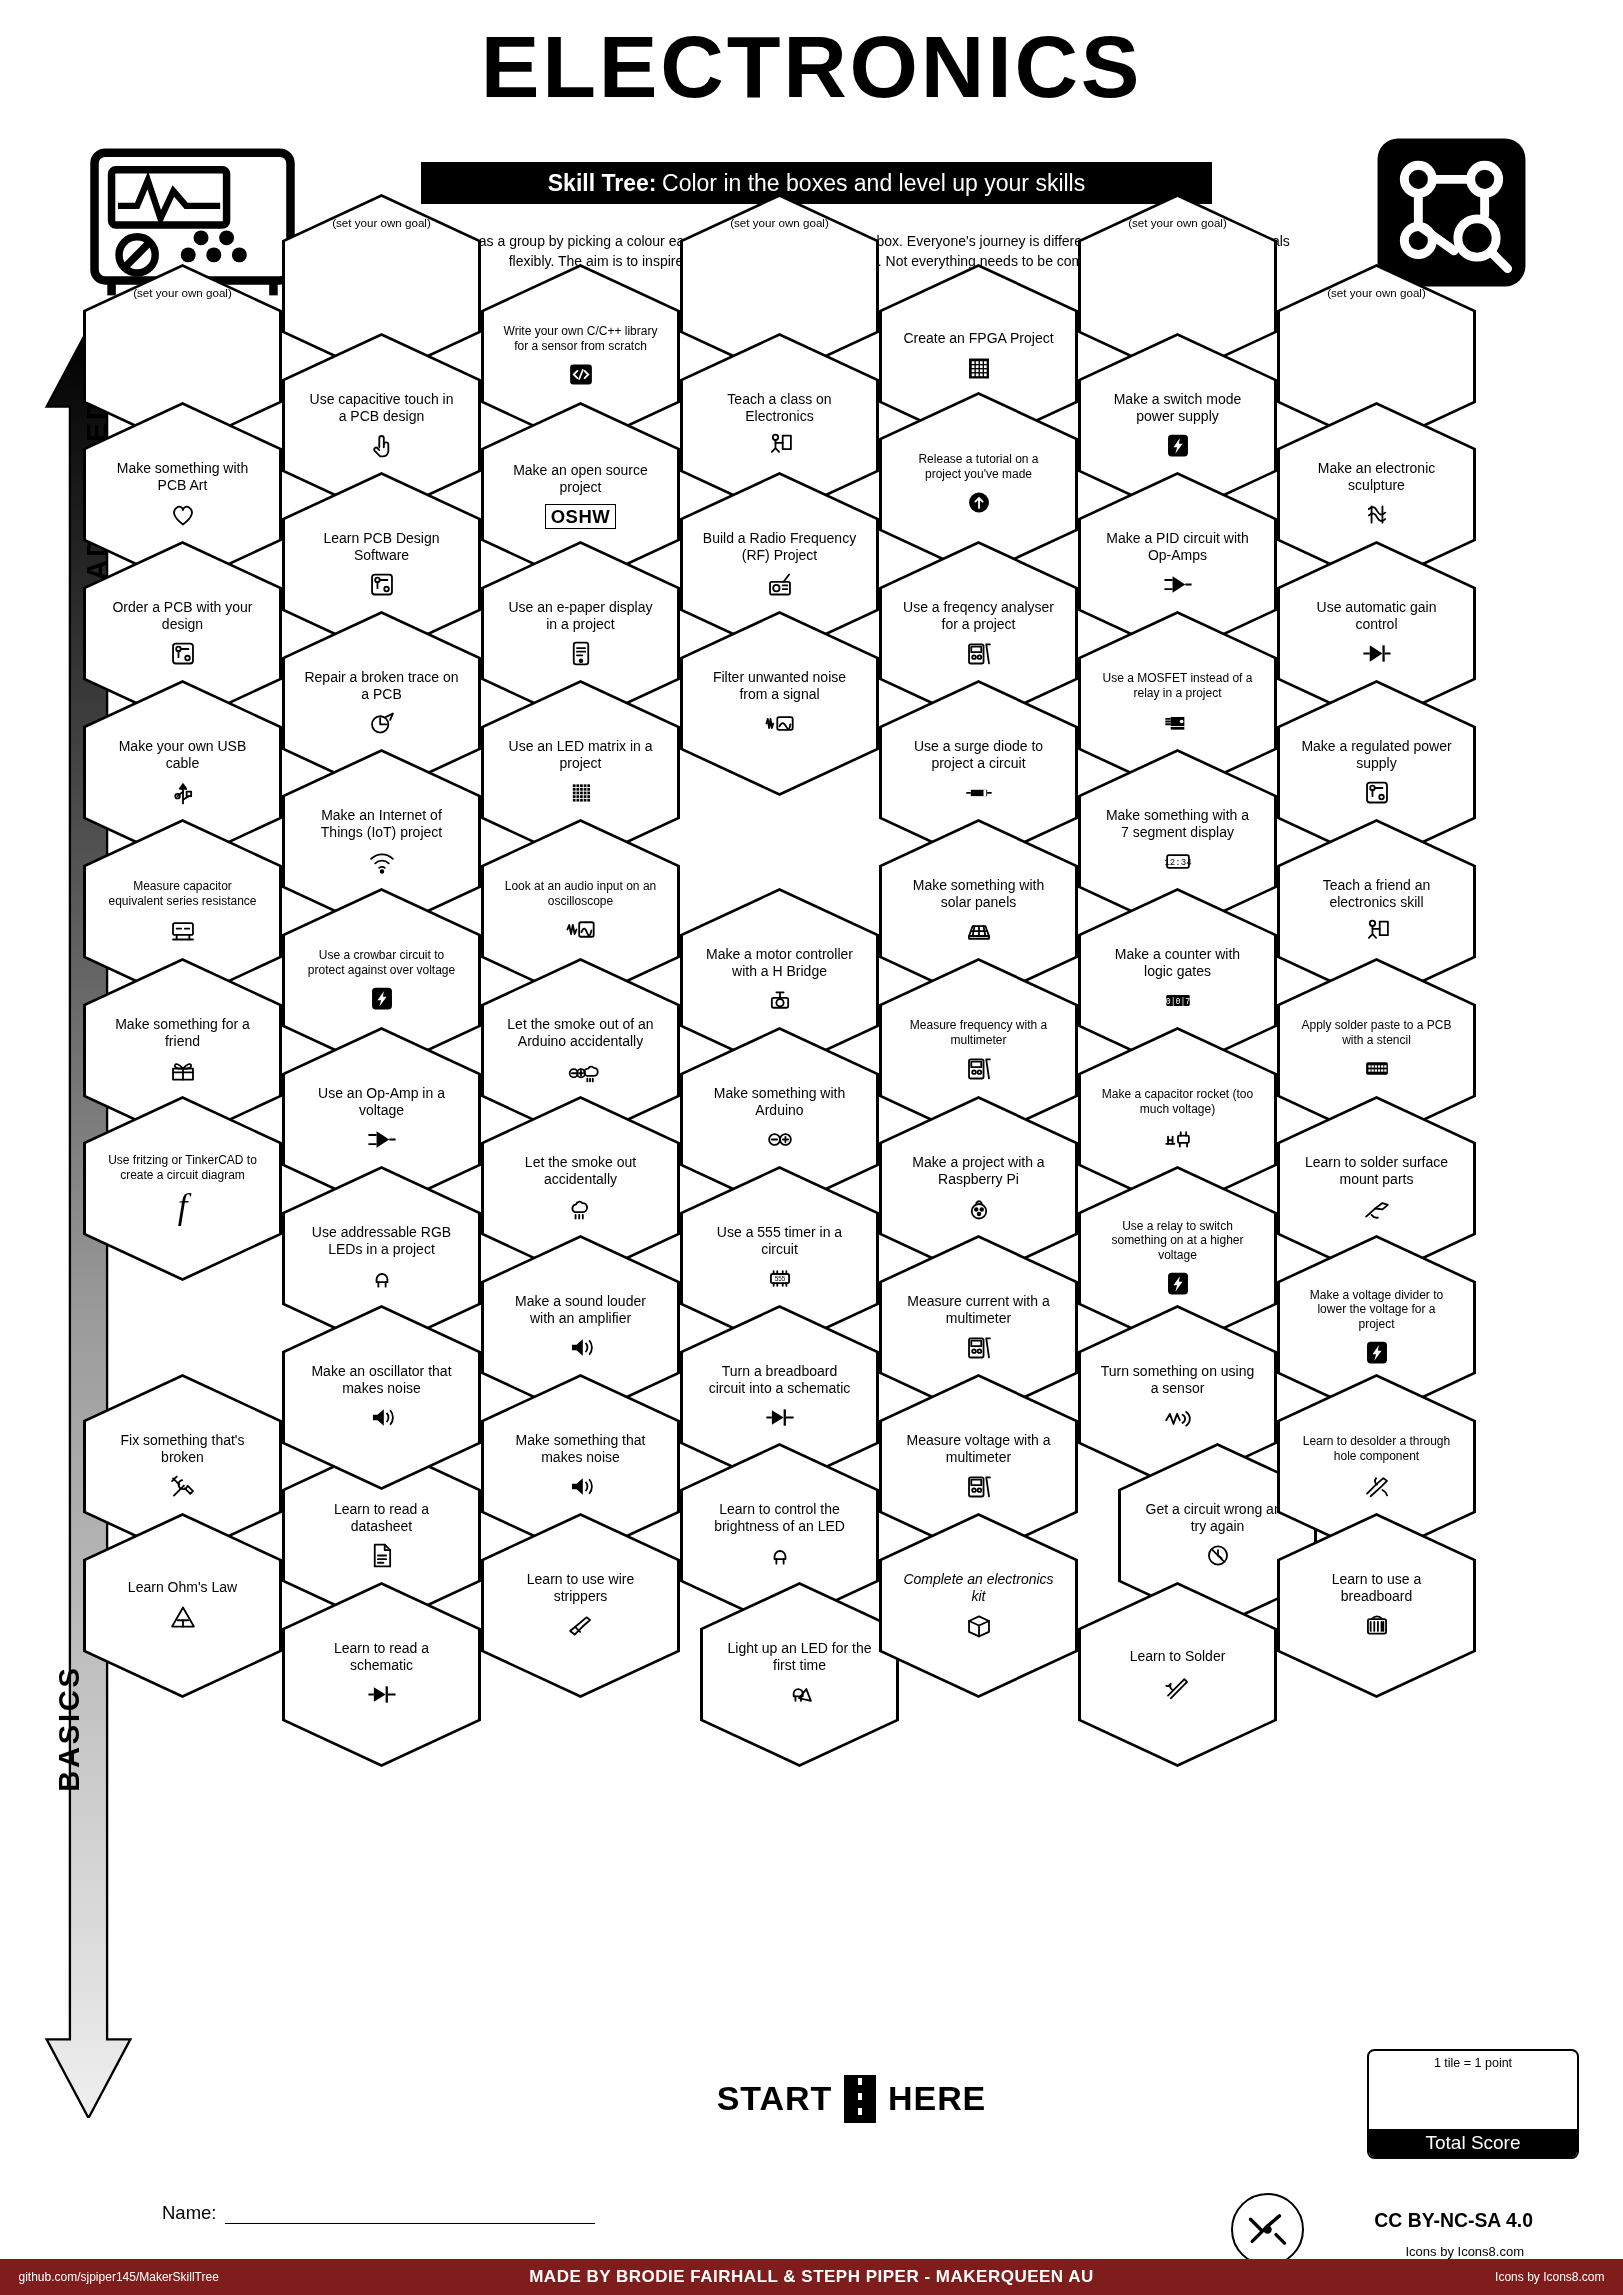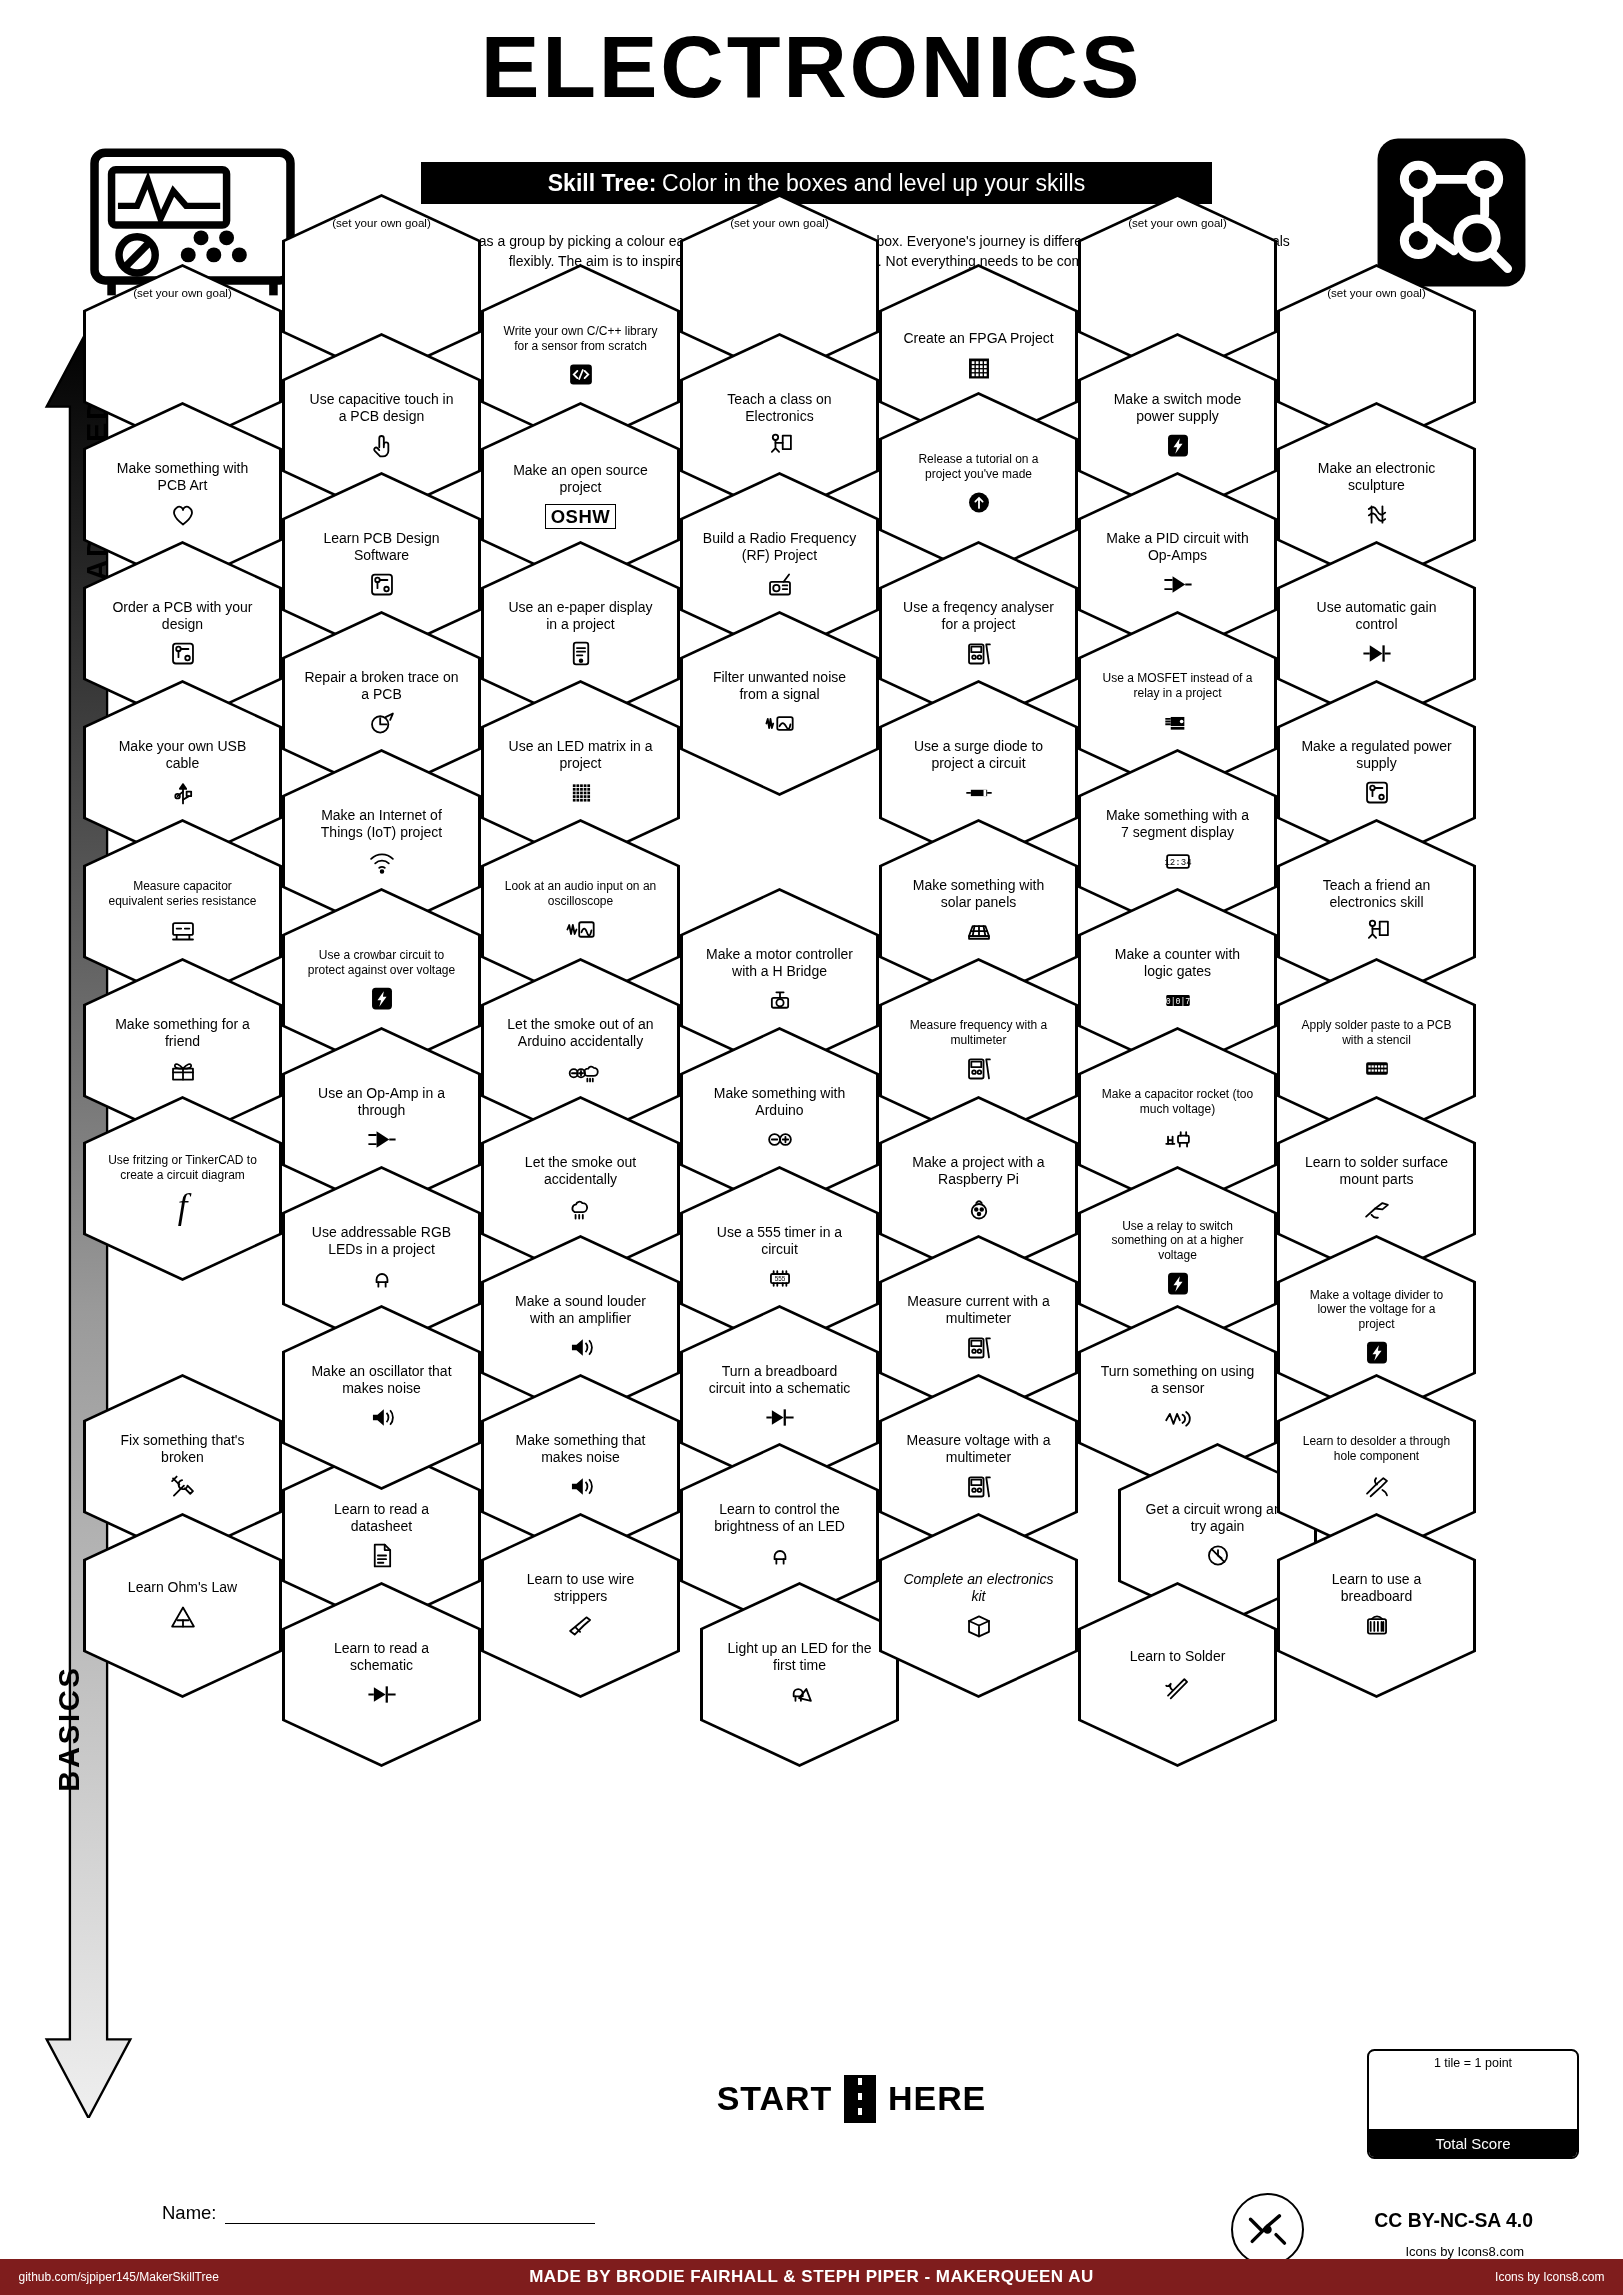--- a/index.html
+++ b/index.html
@@ -38,21 +38,21 @@
 
   
   #start-row{position:absolute;left:685px;top:2073px;width:333px;height:51px;display:flex;align-items:center;justify-content:center;gap:12px;}
   #start-row .word{font-size:34px;font-weight:bold;letter-spacing:0.9px;}
   #road{width:32px;height:48px;background:#000;position:relative;}
   #road:before{content:"";position:absolute;left:50%;top:3.7px;width:3.7px;height:41px;margin-left:-1.9px;
      background:repeating-linear-gradient(to bottom,#fff 0 7.4px,transparent 7.4px 15px);}
 
   #score-box{position:absolute;right:44px;top:2049px;width:208px;height:106px;border:2.3px solid #000;border-radius:7.4px;overflow:hidden;}
   #score-box .cap{position:absolute;left:0;right:0;top:4.6px;text-align:center;font-size:12.5px;}
-  #score-box .bar{position:absolute;left:0;right:0;bottom:0;height:28px;background:#000;color:#fff;display:flex;align-items:center;justify-content:center;font-size:15px;}
+  #score-box .bar{position:absolute;left:0;right:0;bottom:0;height:28px;background:#000;color:#fff;display:flex;align-items:center;justify-content:center;font-size:19px;}
 
   #name-line{position:absolute;left:162px;top:2202px;font-size:18.5px;display:flex;align-items:flex-end;}
   #name-line .rule{display:inline-block;width:370px;border-bottom:1.9px solid #000;margin-left:8.3px;height:18.5px;}
 
   #cc{position:absolute;right:90px;top:2209px;font-size:19.4px;font-weight:bold;}
   #icons8{position:absolute;right:99px;top:2244px;font-size:13px;}
   #badge{position:absolute;right:319px;top:2193px;width:69px;height:69px;border-radius:50%;border:2.3px solid #000;display:flex;align-items:center;justify-content:center;font-size:28px;}
 
   #footer{position:absolute;left:0;right:0;bottom:0;height:36px;background:#7f1d1d;color:#fff;display:flex;align-items:center;padding-left:8px;}
   #footer .gh{position:absolute;left:18.5px;font-size:12px;}
@@ -300,21 +300,21 @@
             <g>
               <rect x="10" y="8" width="44" height="48" rx="8" fill="#000"></rect>
               <path d="M36 16 L22 36 h8 l-4 14 16-22 h-8z" fill="#fff"></path>
             </g>
           </svg>
         </div>
       </div>
     </div>
     <div class="hex" style="left: 282px; top: 1027px;">
       <div class="inner">
-        <div class="label">Use an Op-Amp in a through</div>
+        <div class="label">Use an Op-Amp in a voltage</div>
         <div class="glyph">
           <svg viewBox="0 0 64 64" width="36" height="29">
             <g>
               <path d="M20 14 L48 32 L20 50 Z" fill="#000"></path>
               <line x1="2" y1="22" x2="20" y2="22" stroke="#000" stroke-width="4"></line>
               <line x1="2" y1="42" x2="20" y2="42" stroke="#000" stroke-width="4"></line>
               <line x1="48" y1="32" x2="62" y2="32" stroke="#000" stroke-width="4"></line>
             </g>
           </svg>
         </div>

